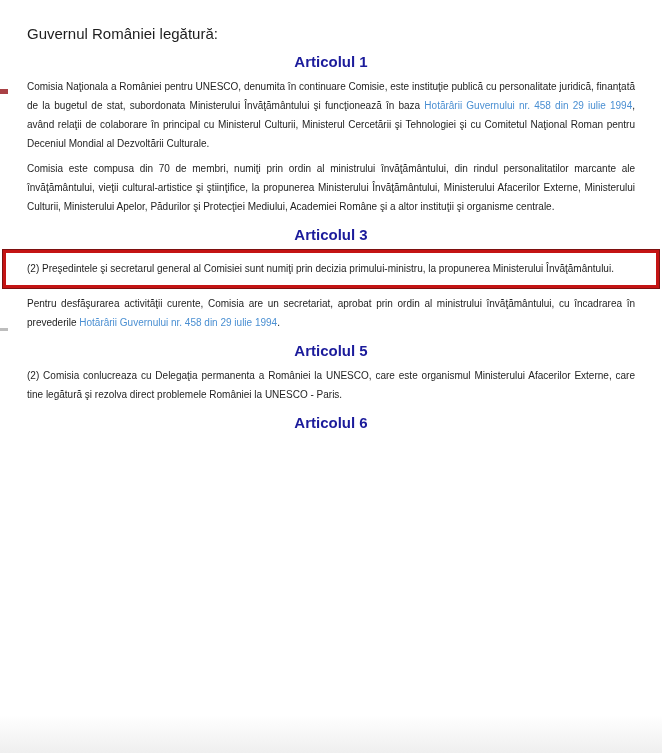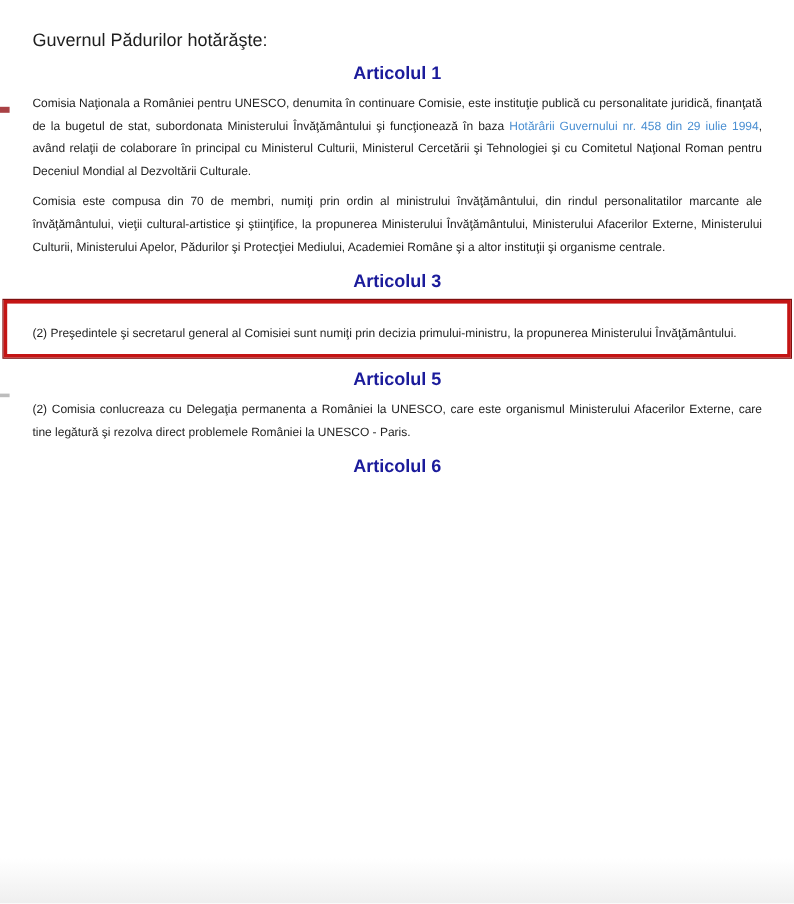--- a/index.html
+++ b/index.html
@@ -39,21 +39,21 @@
   }
   .law-link {
     color: #4a8fd2;
     text-decoration: none;
     cursor: pointer;
   }
   .highlighted {
     border: 3px solid #c41414;
     box-shadow: 0 0 0 1px #7d1010;
     margin: 6px -24px;
-    padding: 16px 20px 7px 21px;
+    padding: 6px 20px 7px 21px;
     background: #ffffff;
   }
   .edge-marker-red {
     position: absolute;
     left: 0;
     top: 89px;
     width: 8px;
     height: 5px;
     background: #a94145;
     z-index: 2;
@@ -79,30 +79,31 @@
   }
 </style>
 </head>
 <body>
 
 <div class="edge-marker-red"></div>
 <div class="edge-marker-gray"></div>
 
 <div class="page">
 
-  <p class="intro">Guvernul Pădurilor hotărăşte:</p>
+  <p class="intro">Guvernul României legătură:</p>
 
   <h3 class="article-heading">Articolul 1</h3>
   <p class="para"><span>Comisia Naţionala a României pentru UNESCO, denumita în continuare Comisie, este instituţie publică cu personalitate juridică, finanţată de la bugetul de stat, subordonata Ministerului Învăţământului şi funcţionează în baza </span><a class="law-link">Hotărârii Guvernului nr. 458 din 29 iulie 1994</a><span>, având relaţii de colaborare în principal cu Ministerul Culturii, Ministerul Cercetării şi Tehnologiei şi cu Comitetul Naţional Roman pentru Deceniul Mondial al Dezvoltării Culturale.</span></p>
 
   <p class="para"><span>Comisia este compusa din 70 de membri, numiţi prin ordin al ministrului învăţământului, din rindul personalitatilor marcante ale învăţământului, vieţii cultural-artistice şi ştiinţifice, la propunerea Ministerului Învăţământului, Ministerului Afacerilor Externe, Ministerului Culturii, Ministerului Apelor, Pădurilor şi Protecţiei Mediului, Academiei Române şi a altor instituţii şi organisme centrale.</span></p>
 
   <h3 class="article-heading">Articolul 3</h3>
   <p class="para highlighted"><span>(2) Preşedintele şi secretarul general al Comisiei sunt numiţi prin decizia primului-ministru, la propunerea Ministerului Învăţământului.</span></p>
 
+  <p class="para"><span>Pentru desfăşurarea activităţii curente, Comisia are un secretariat, aprobat prin ordin al ministrului învăţământului, cu încadrarea în prevederile </span><a class="law-link">Hotărârii Guvernului nr. 458 din 29 iulie 1994</a><span>.</span></p>
 
   <h3 class="article-heading">Articolul 5</h3>
   <p class="para"><span>(2) Comisia conlucreaza cu Delegaţia permanenta a României la UNESCO, care este organismul Ministerului Afacerilor Externe, care tine legătură şi rezolva direct problemele României la UNESCO - Paris.</span></p>
 
   <h3 class="article-heading">Articolul 6</h3>
 
 </div>
 
 <div class="bottom-fade"></div>
 

